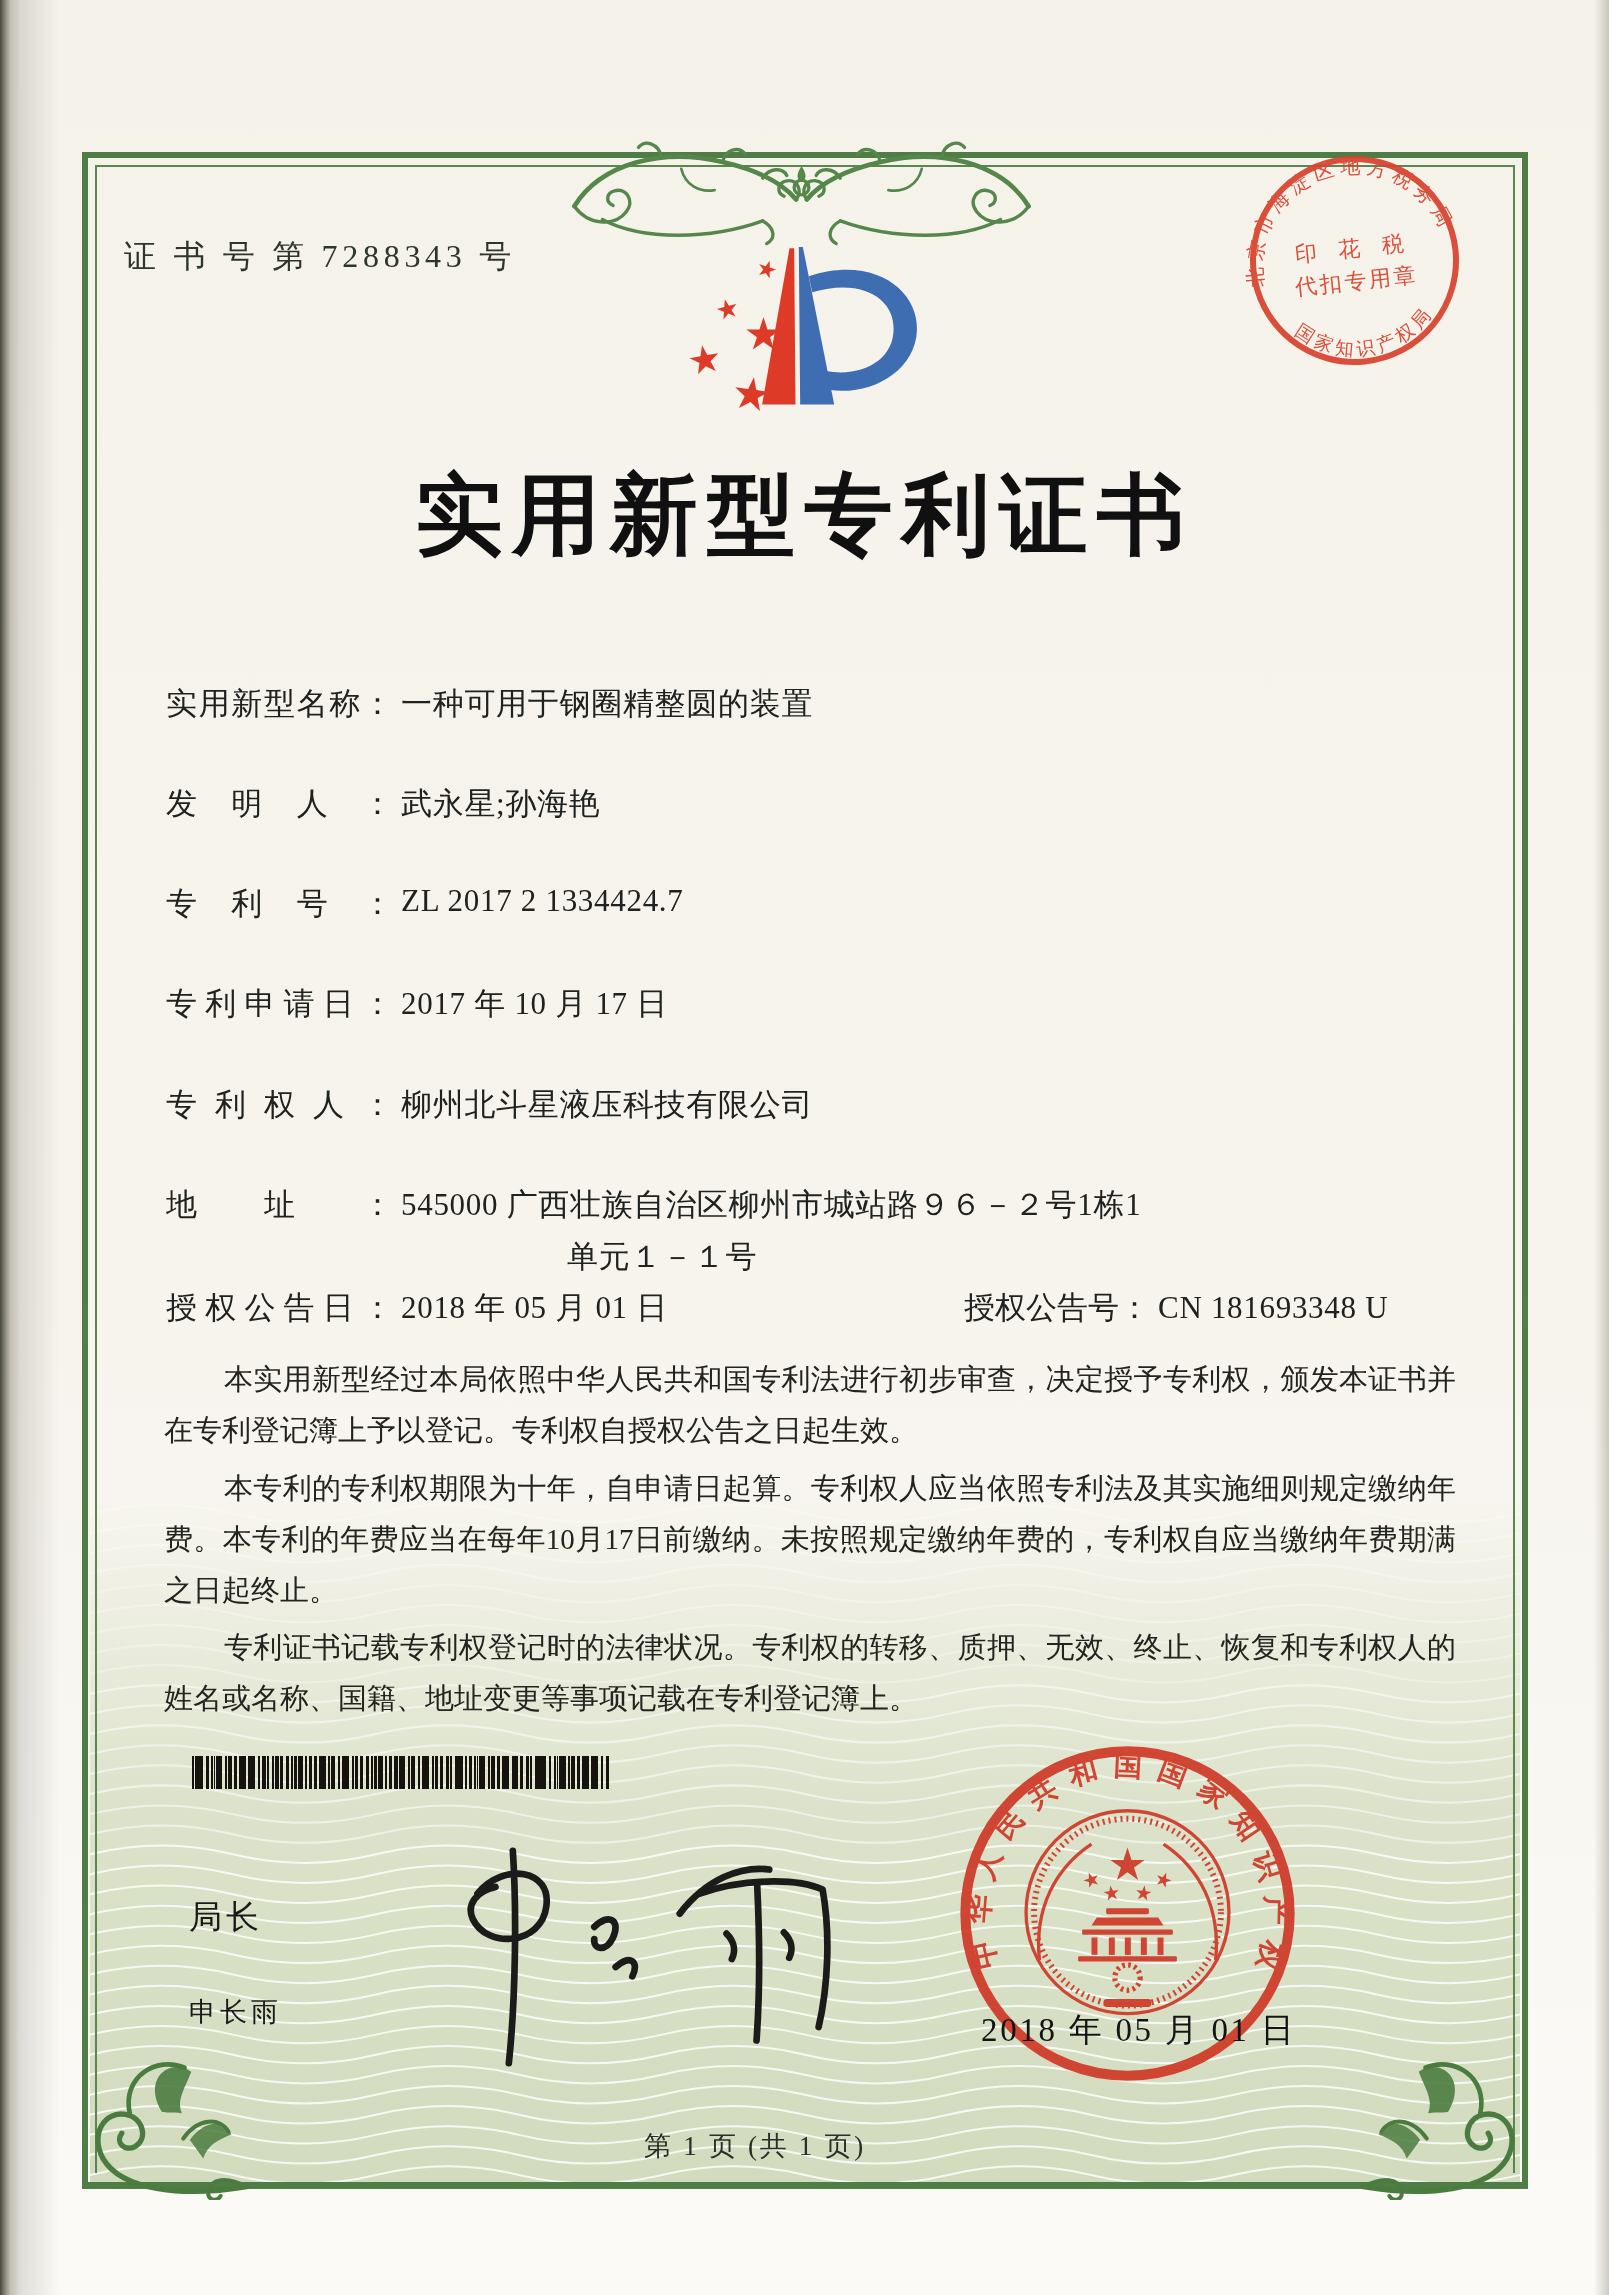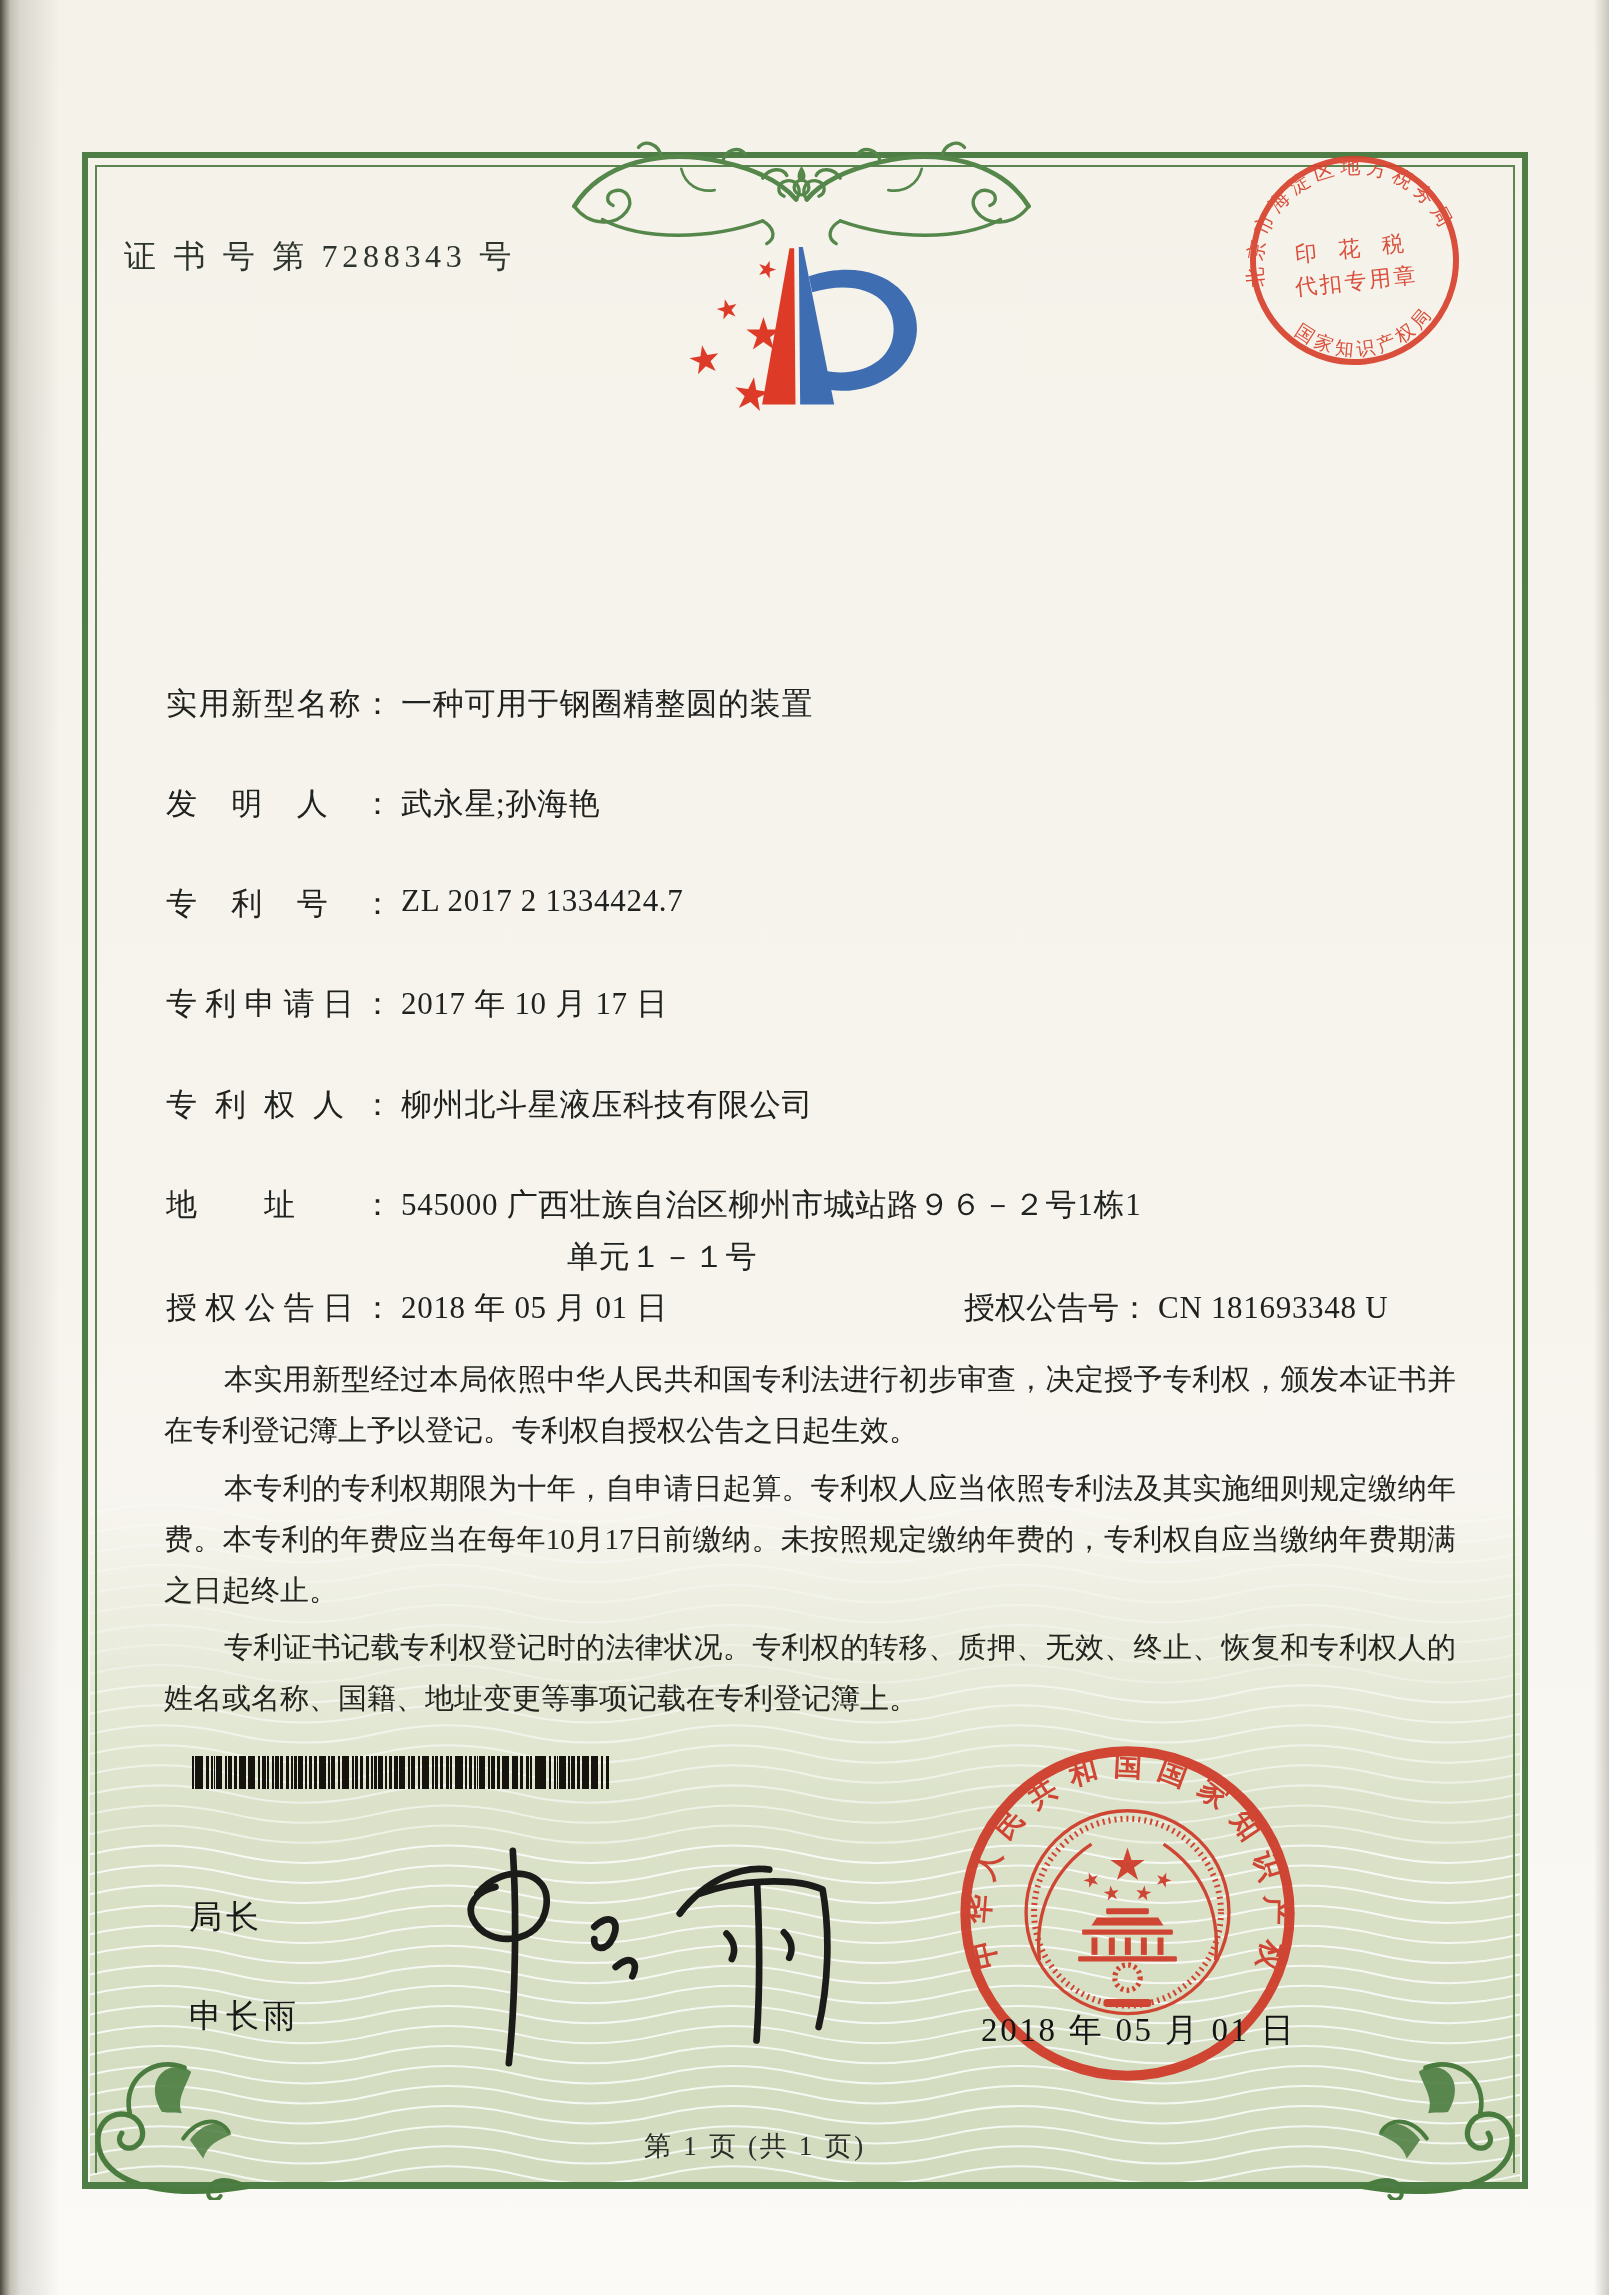--- a/index.html
+++ b/index.html
@@ -46,21 +46,21 @@
     font-size:29px;line-height:51px;color:#23241f;text-align:justify;}
   .paras p{margin:0 0 6.7px 0;text-indent:60px;}
 
   .barcode{position:absolute;left:192px;top:1756px;width:417px;height:33px;z-index:6;
     background:
       repeating-linear-gradient(90deg,#16130e 0 2px,rgba(0,0,0,0) 2px 4.7px),
       repeating-linear-gradient(90deg,#16130e 0 1.3px,rgba(0,0,0,0) 1.3px 7.3px),
       repeating-linear-gradient(90deg,rgba(0,0,0,0) 0 3.3px,#16130e 3.3px 6px,rgba(0,0,0,0) 6px 11.4px);}
 
   .director-label{position:absolute;left:189px;top:1895px;font-size:33px;letter-spacing:4px;color:#181a17;z-index:6;}
-  .director-name{position:absolute;left:189px;top:1994px;font-size:33px;letter-spacing:4px;color:#181a17;z-index:6;}
+  .director-name{position:absolute;left:189px;top:1994px;font-size:27px;letter-spacing:4px;color:#181a17;z-index:6;}
   .signature{position:absolute;left:394px;top:1812px;width:454px;height:274px;z-index:8;}
 
   .seal-bottom{position:absolute;left:954px;top:1740px;width:347px;height:347px;z-index:7;opacity:.93;}
   .seal-date{position:absolute;left:981px;top:2008px;font-size:33px;letter-spacing:2.7px;color:#141414;z-index:9;white-space:nowrap;}
 
   .page-footer{position:absolute;left:568px;top:2128px;width:374px;text-align:center;font-size:27px;letter-spacing:2.7px;color:#2b2d28;z-index:6;}
 </style>
 </head>
 <body>
 
@@ -198,20 +198,21 @@
         <textPath href="#arcTop" startOffset="6%">北京市海淀区地方税务局</textPath>
       </text>
       <text fill="#d8432f" font-size="28" letter-spacing="6" font-family="Liberation Serif, serif">
         <textPath href="#arcBot" startOffset="4%">国家知识产权局</textPath>
       </text>
       <text x="170" y="163" text-anchor="middle" fill="#d8432f" font-size="33" letter-spacing="12" font-family="Liberation Serif, serif">印 花 税</text>
       <text x="170" y="212" text-anchor="middle" fill="#d8432f" font-size="33" letter-spacing="4" font-family="Liberation Serif, serif">代扣专用章</text>
     </svg>
   </div>
 
+  <div class="title">实用新型专利证书</div>
 
   <div class="frow" style="top:783px">
     <span class="flabel">发明人：</span><span class="fvalue">武永星;孙海艳</span>
   </div>
   <div class="frow" style="top:683px">
     <span class="flabel">实用新型名称：</span><span class="fvalue">一种可用于钢圈精整圆的装置</span>
   </div>
   <div class="frow" style="top:883px">
     <span class="flabel">专利号：</span><span class="fvalue">ZL 2017 2 1334424.7</span>
   </div>

